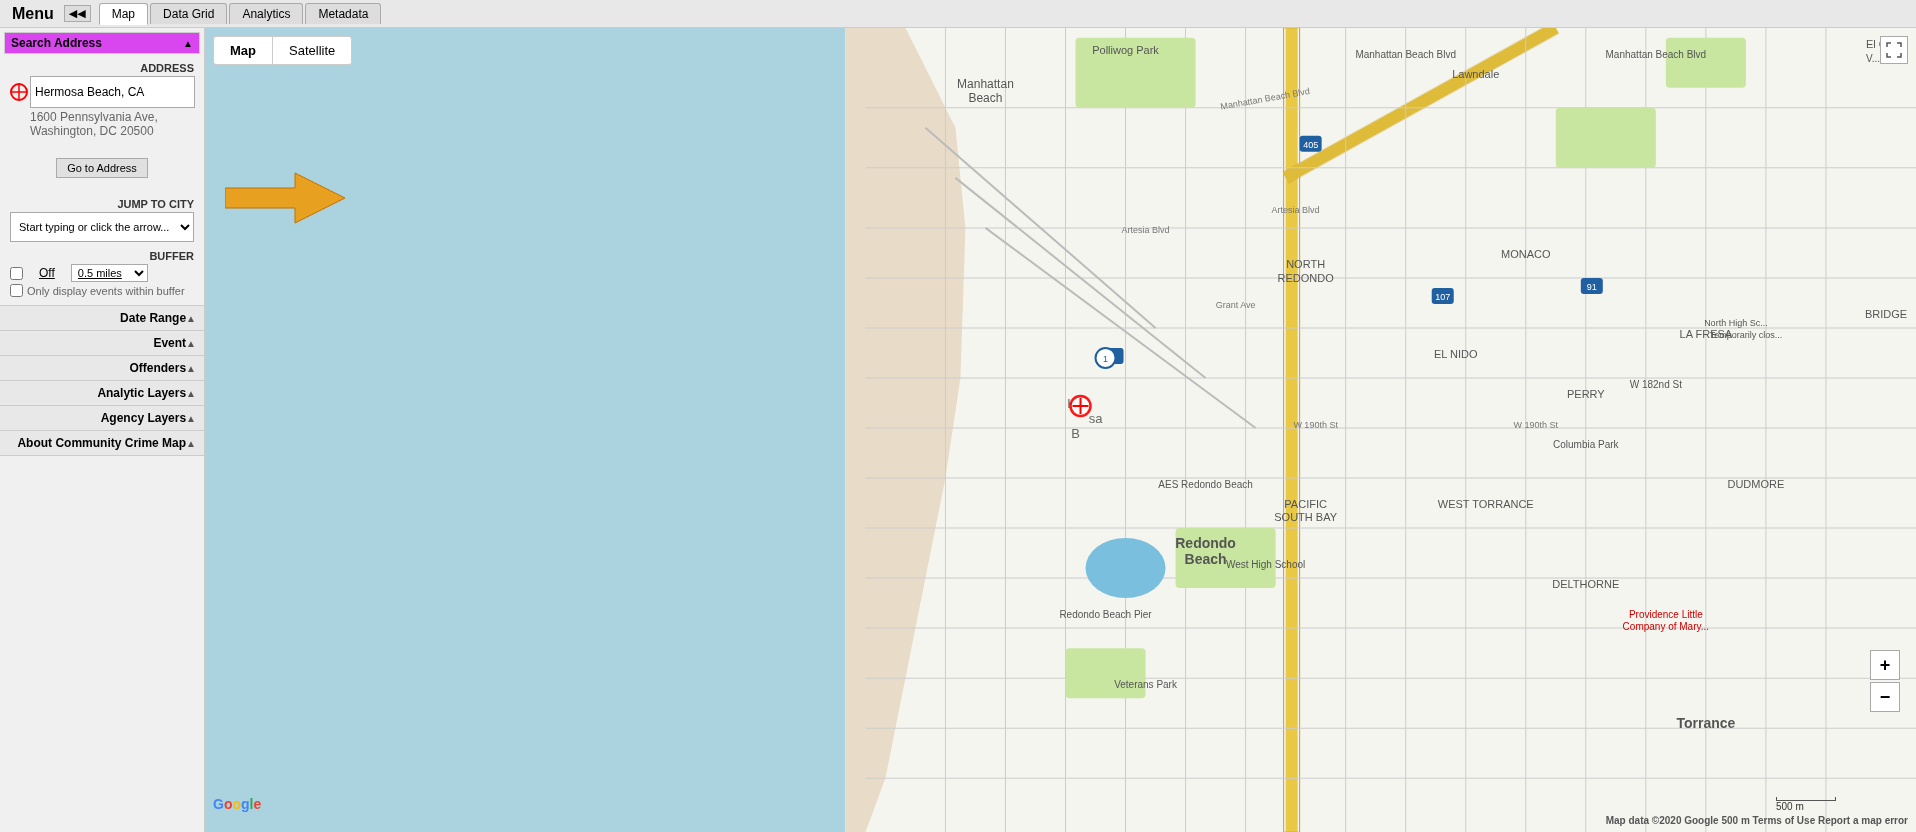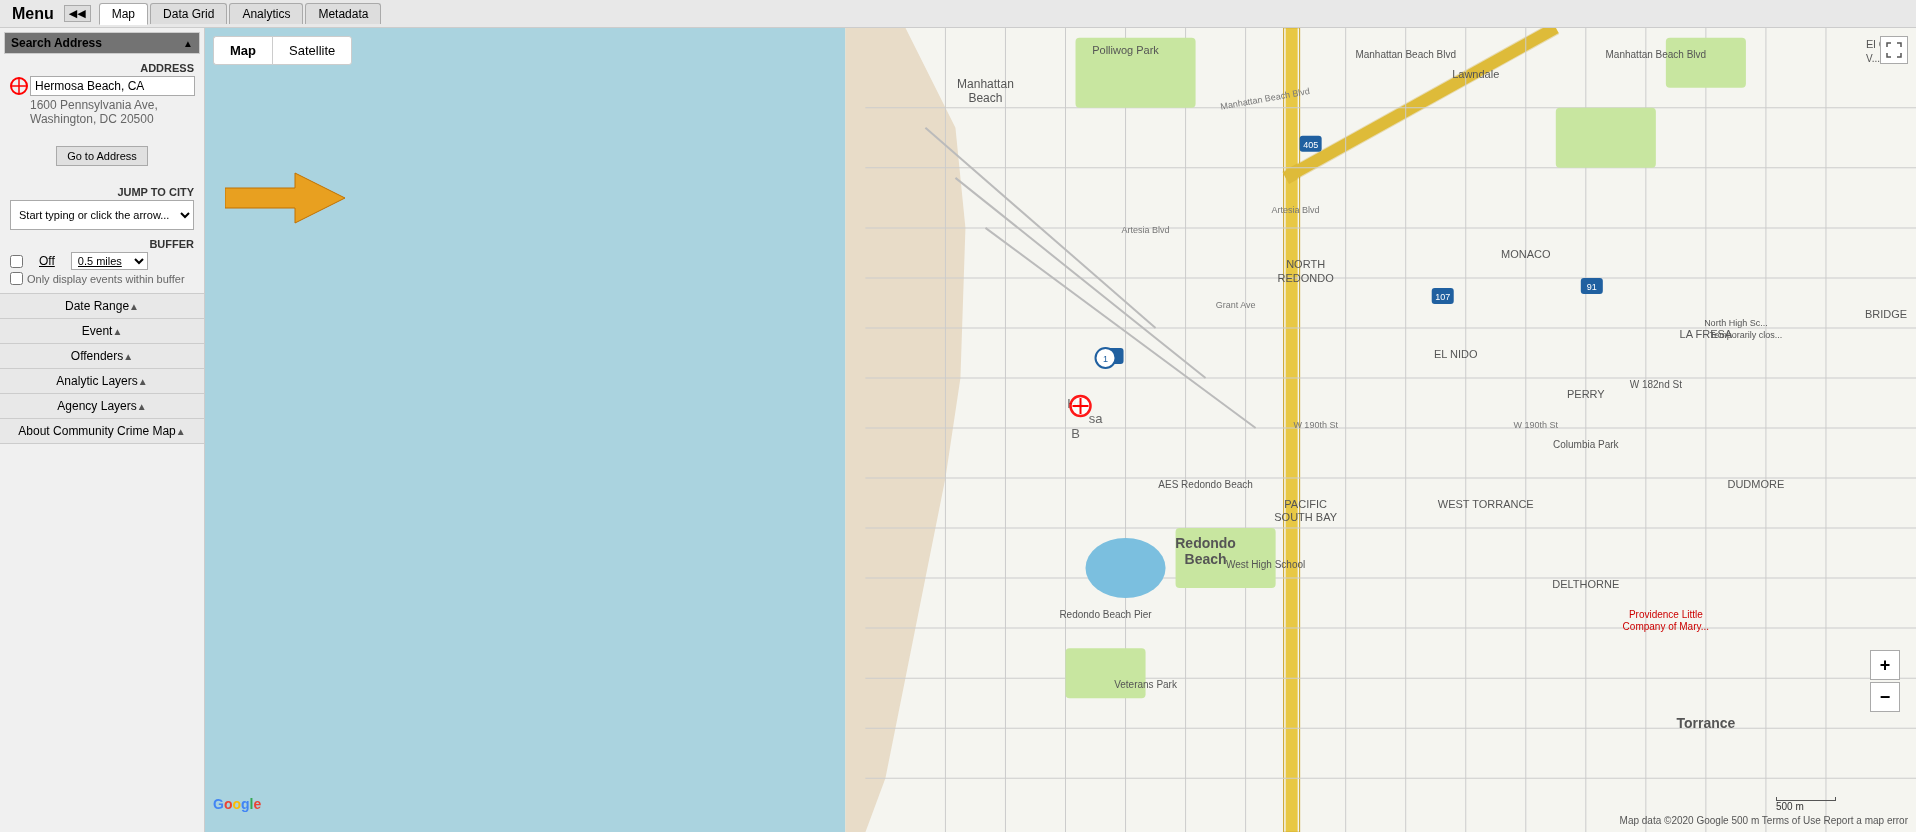--- a/index.html
+++ b/index.html
@@ -29,54 +29,54 @@
     #sidebar {
       width: 205px; min-width: 205px; background: #f0f0f0;
       border-right: 1px solid #ccc; display: flex; flex-direction: column;
       overflow-y: auto;
     }
 
     
     #search-address-section { border-bottom: 1px solid #ccc; padding: 4px; }
     .section-header {
       display: flex; justify-content: space-between; align-items: center;
-      background: #737373; padding: 3px 6px; border: 1px solid #ccc;
+      background: #d946ef; padding: 3px 6px; border: 1px solid #ccc;
       cursor: pointer; font-weight: bold; font-size: 12px;
     }
     .section-header .arrow { font-size: 10px; }
 
     .field-label { font-size: 11px; font-weight: bold; margin: 4px 0 2px 0; text-transform: uppercase; color: #333; text-align: right; }
     .address-row { display: flex; align-items: center; gap: 2px; margin-bottom: 2px; }
     .location-icon { width: 18px; height: 18px; cursor: pointer; }
     .address-input {
       flex: 1; border: 1px solid #aaa; padding: 2px 4px; font-size: 12px;
-      background: #fff; height: 20px;
+      background: #fff; height: 32px;
     }
     .address-hint { font-size: 12px; color: #666; margin-left: 20px; margin-bottom: 4px; }
     .go-button {
       display: block; margin: 20px auto; padding: 3px 10px;
       border: 1px solid #aaa; background: #e0e0e0; cursor: pointer; font-size: 11px;
     }
 
     .jump-city-select {
       width: 100%; border: 1px solid #aaa; padding: 2px 4px; font-size: 11px;
       background: #fff; height: 30px; margin-bottom: 4px;
     }
 
     .buffer-row { display: flex; align-items: center; gap: 16px; margin-bottom: 2px; text-decoration: underline; }
     .buffer-check { margin: 0; }
     .buffer-select { border: 1px solid #aaa; padding: 1px 2px; font-size: 11px; background: #fff; }
     .buffer-only { display: flex; align-items: center; gap: 4px; font-size: 11px; color: #666; }
 
     
     .collapsible-section { border-bottom: 1px solid #ccc; }
     .collapsible-header {
-      display: flex; justify-content: center; align-items: center;
+      display: flex; justify-content: flex-end; align-items: center;
       background: #e8e8e8; padding: 5px 8px; cursor: pointer;
-      font-size: 12px; font-weight: normal; border: none;
+      font-size: 12px; font-weight: bold; border: none;
     }
     .caret { font-size: 10px; color: #555; }
 
     
     #map-area { flex: 1; position: relative; overflow: hidden; }
 
     
     #map-controls {
       position: absolute; top: 8px; left: 8px; z-index: 10;
       display: flex; gap: 0;
@@ -121,21 +121,21 @@
     #google-logo span:nth-child(1) { color: #4285F4; }
     #google-logo span:nth-child(2) { color: #EA4335; }
     #google-logo span:nth-child(3) { color: #FBBC05; }
     #google-logo span:nth-child(4) { color: #4285F4; }
     #google-logo span:nth-child(5) { color: #34A853; }
     #google-logo span:nth-child(6) { color: #EA4335; }
 
     
     #map-attribution {
       position: absolute; bottom: 6px; right: 8px; z-index: 10;
-      font-size: 10px; color: #555;
+      font-size: 10px; color: #555; font-weight: bold;
     }
 
     
     #fullscreen-btn {
       position: absolute; top: 8px; right: 8px; z-index: 10;
       width: 28px; height: 28px; border: 1px solid #aaa; background: #fff;
       cursor: pointer; display: flex; align-items: center; justify-content: center;
     }
 
     

